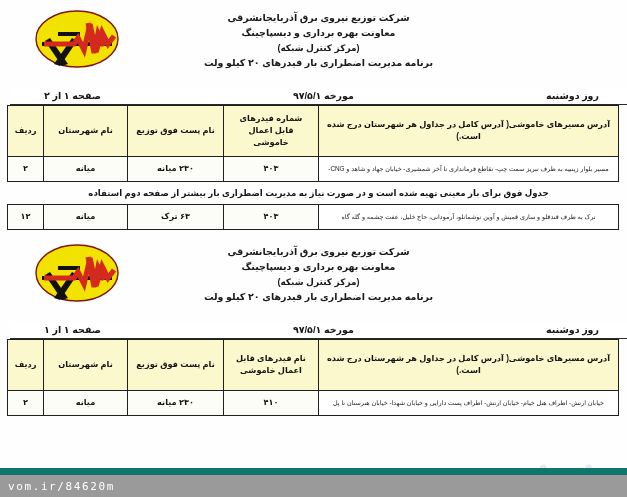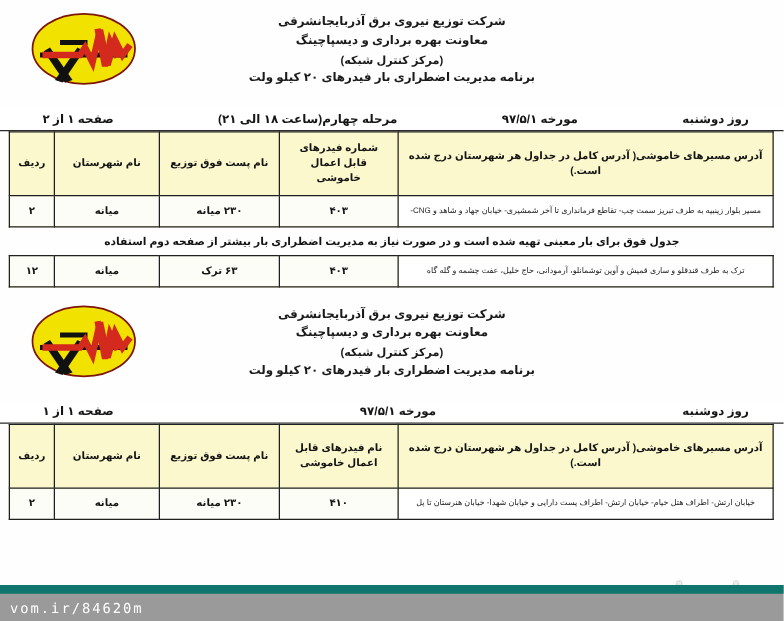--- a/index.html
+++ b/index.html
@@ -12,21 +12,21 @@
     position:relative;
   }
   .page{
     position:relative;
     width:627px;height:497px;
     background:#fefefe;
     box-sizing:border-box;
   }
 
   
-  .sheet{position:relative;}
+  .sheet{position:relative;margin-left:10px;}
   .hdr{
     position:relative;
     padding:6px 0 4px 0;
     text-align:center;
     min-height:78px;
   }
   .hdr-lines{
     margin:0 auto;
     width:100%;
     text-align:center;
@@ -215,21 +215,20 @@
         <div class="hdr-line">شرکت توزیع نیروی برق آذربایجانشرقی</div>
         <div class="hdr-line">معاونت بهره برداری و دیسپاچینگ</div>
         <div class="hdr-line small">(مرکز کنترل شبکه)</div>
         <div class="hdr-line">برنامه مدیریت اضطراری بار فیدرهای ۲۰ کیلو ولت</div>
       </div>
     </div>
 
     <div class="infobar">
       <span class="ib-day">روز دوشنبه</span>
       <span class="ib-date">مورخه ۹۷/۵/۱</span>
-      <span class="ib-stage">مرحله چهارم(ساعت ۱۸ الی ۲۱)</span>
       <span class="ib-page">صفحه ۱ از ۲</span>
     </div>
 
     <table class="grid">
       <colgroup>
           <col class="c-addr">
           <col class="c-feed">
           <col class="c-sub">
           <col class="c-city">
           <col class="c-row">

